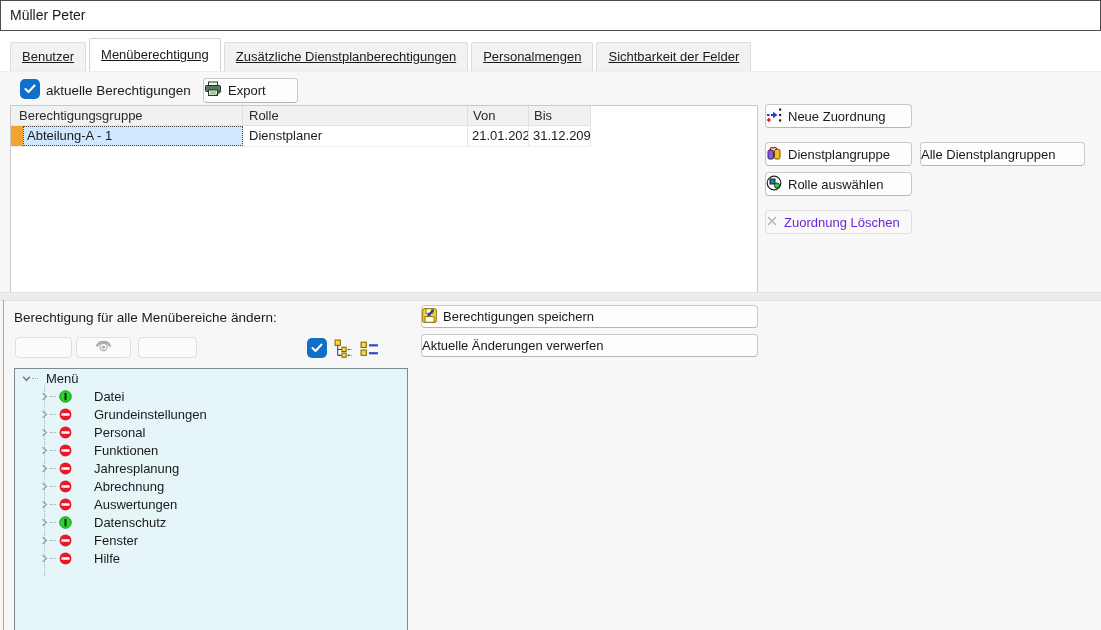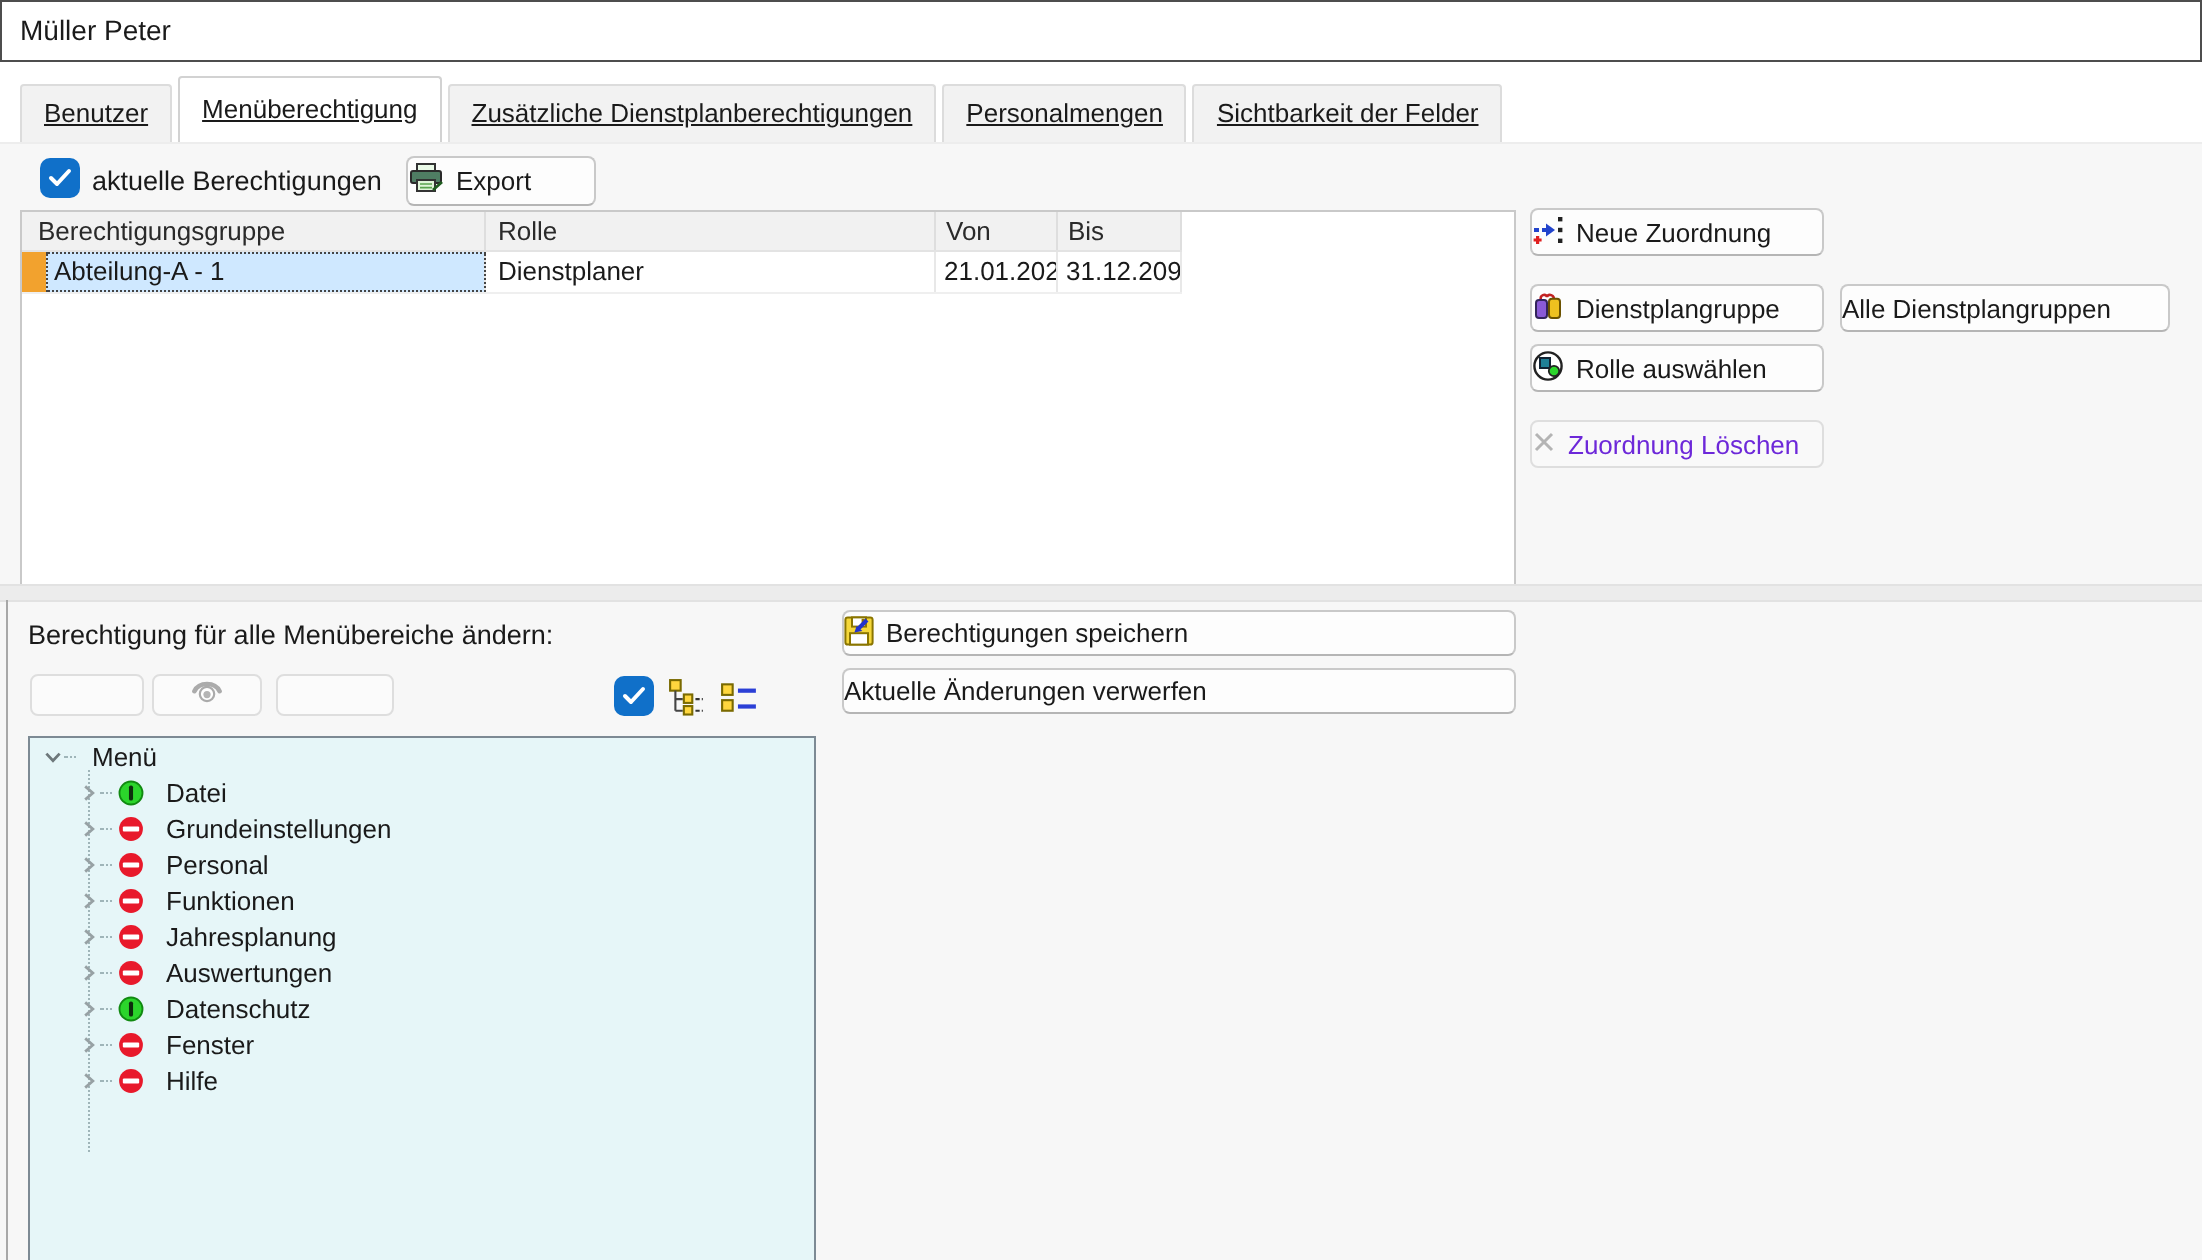--- a/index.html
+++ b/index.html
@@ -77,21 +77,21 @@
   
   .treepanel { position:absolute; left:14px; top:368px; width:394px; height:300px;
                background:var(--tree-bg,#e6f6f8); border:1px solid #7d8a94; overflow:hidden; }
   .tree-vline { position:absolute; left:29px; top:16px; height:191px; border-left:1px dotted #9fb5b9; }
   .tree-root { display:flex; align-items:center; height:18px; padding-left:7px; position:relative; }
   .tree-row  { display:flex; align-items:center; height:18px; padding-left:25px; position:relative; }
   .tw { width:9px; height:9px; display:flex; align-items:center; justify-content:center; flex:none; }
   .stub { width:6px; border-top:1px dotted #9fb5b9; margin-left:1px; flex:none; }
   .root-label { margin-left:8px; }
   .node-icon { width:14px; height:14px; margin-left:2px; display:flex; align-items:center; justify-content:center; flex:none; }
-  .tree-label { margin-left:11px; white-space:nowrap; }
+  .tree-label { margin-left:22px; white-space:nowrap; }
 </style>
 </head>
 <body>
 
 <div id="app">
 
   <div class="titlebar">
     <span>Müller Peter</span>
   </div>
 
@@ -345,20 +345,35 @@
               <polyline points="2.6,1.2 6.4,4.5 2.6,7.8" fill="none" stroke="#97a1a4" stroke-width="1.4"></polyline>
             </svg>
           </span>
           <span class="stub"></span>
           <span class="node-icon">
             <svg width="13" height="13" viewBox="0 0 14 14">
               <circle cx="7" cy="7" r="6.4" fill="#e8192b"></circle>
               <rect x="2.6" y="5.6" width="8.8" height="2.8" rx="0.6" fill="#fff"></rect>
             </svg>
           </span>
+          <span class="tree-label">Abrechnung</span>
+        </div>
+        <div class="tree-row">
+          <span class="tw">
+            <svg width="9" height="9" viewBox="0 0 9 9">
+              <polyline points="2.6,1.2 6.4,4.5 2.6,7.8" fill="none" stroke="#97a1a4" stroke-width="1.4"></polyline>
+            </svg>
+          </span>
+          <span class="stub"></span>
+          <span class="node-icon">
+            <svg width="13" height="13" viewBox="0 0 14 14">
+              <circle cx="7" cy="7" r="6.4" fill="#e8192b"></circle>
+              <rect x="2.6" y="5.6" width="8.8" height="2.8" rx="0.6" fill="#fff"></rect>
+            </svg>
+          </span>
           <span class="tree-label">Auswertungen</span>
         </div>
         <div class="tree-row">
           <span class="tw">
             <svg width="9" height="9" viewBox="0 0 9 9">
               <polyline points="2.6,1.2 6.4,4.5 2.6,7.8" fill="none" stroke="#97a1a4" stroke-width="1.4"></polyline>
             </svg>
           </span>
           <span class="stub"></span>
           <span class="node-icon">

